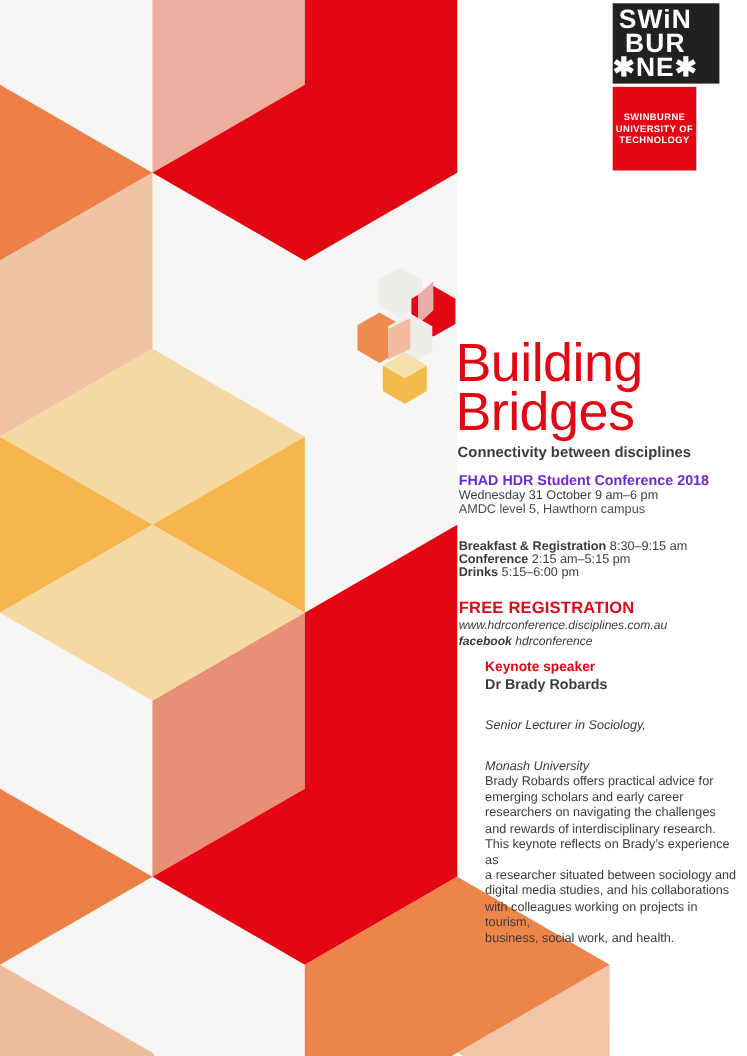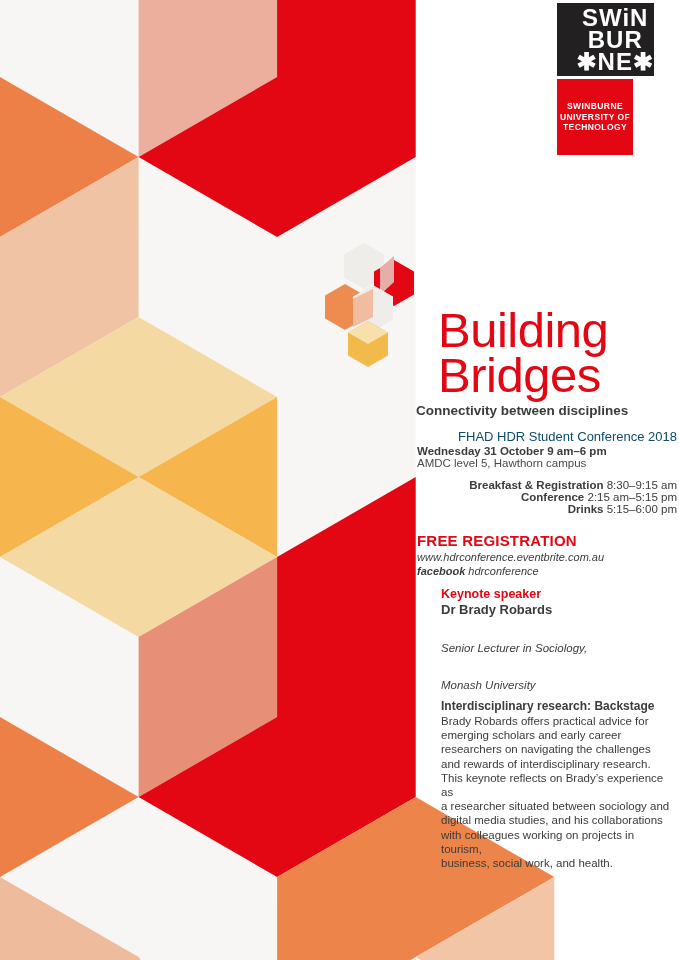--- a/index.html
+++ b/index.html
@@ -2,39 +2,39 @@
 <html><head>
 <meta charset="utf-8">
 <style>
   html,body{margin:0;padding:0;background:#ffffff;}
   .page{position:relative;width:679px;height:960px;background:#ffffff;overflow:hidden;
         font-family:"Liberation Sans",sans-serif;}
   svg.pattern{position:absolute;left:0;top:0;}
 
   
   .logo-black{position:absolute;left:557px;top:3px;width:97px;height:73px;background:#222021;
-              display:flex;align-items:center;justify-content:flex-end;}
+              display:flex;align-items:center;justify-content:flex-start;}
   .logo-word{color:#ffffff;font-weight:700;font-size:24px;line-height:22px;text-align:center;
              letter-spacing:1px;white-space:pre-line;}
   .logo-red{position:absolute;left:557px;top:79px;width:76px;height:76px;background:#E30613;
             display:flex;align-items:center;justify-content:center;}
   .logo-tagline{color:#ffffff;font-weight:700;font-size:8.5px;line-height:10.5px;text-align:center;
                 letter-spacing:.4px;white-space:pre-line;}
 
   
-  .title{position:absolute;left:438px;top:308px;margin:0;color:#E30613;font-weight:400;
+  .title{position:absolute;left:414px;top:308px;margin:0;color:#E30613;font-weight:400;
          font-size:49px;line-height:45px;letter-spacing:-.5px;white-space:pre-line;}
   .subtitle{position:absolute;left:416px;top:403px;color:#3B3B3A;font-weight:700;font-size:13.5px;}
 
   
   .col{position:absolute;left:417px;top:429px;width:260px;color:#3B3B3A;}
-  .conf-heading{color:#0c4a6e;font-weight:400;font-size:13px;line-height:16px;text-align:right;}
-  .date{font-weight:700;font-size:11.5px;line-height:12px;}
+  .conf-heading{color:#6d28d9;font-weight:700;font-size:13px;line-height:16px;}
+  .date{font-weight:400;font-size:11.5px;line-height:12px;}
   .venue{font-size:11.5px;line-height:12px;color:#4A4A48;}
-  .schedule{margin-top:10px;text-align:right;}
+  .schedule{margin-top:22px;}
   .sched-row{font-size:11.5px;line-height:12px;}
   .b{font-weight:700;}
   .free{margin-top:17px;color:#E30613;font-weight:700;font-size:15px;line-height:18px;letter-spacing:.2px;}
   .url{font-style:italic;font-size:11px;line-height:14px;}
   .fb{font-style:italic;font-size:11px;line-height:14px;}
   .fbb{font-weight:700;}
   .keynote-block{margin-top:9px;margin-left:24px;}
   .keynote-h{color:#E30613;font-weight:700;font-size:12.5px;line-height:15px;}
   .speaker{font-weight:700;font-size:13px;line-height:16px;}
   .role,.affil{font-style:italic;font-size:11.5px;line-height:13px;margin-top:24px;}
@@ -95,29 +95,28 @@
     <div class="date">Wednesday 31 October 9 am–6 pm</div>
     <div class="venue">AMDC level 5, Hawthorn campus</div>
 
     <div class="schedule">
       <div class="sched-row"><span class="b">Breakfast &amp; Registration</span> <span>8:30–9:15 am</span></div>
       <div class="sched-row"><span class="b">Conference</span> <span>2:15 am–5:15 pm</span></div>
       <div class="sched-row"><span class="b">Drinks</span> <span>5:15–6:00 pm</span></div>
     </div>
 
     <div class="free">FREE REGISTRATION</div>
-    <div class="url">www.hdrconference.eventbrite.com.au</div>
+    <div class="url">www.hdrconference.disciplines.com.au</div>
     <div class="fb"><span class="fbb">facebook</span> <span>hdrconference</span></div>
 
     <div class="keynote-block">
       <div class="keynote-h">Keynote speaker</div>
       <div class="speaker">Dr Brady Robards</div>
       <div class="role">Senior Lecturer in Sociology,</div>
       <div class="affil">Monash University</div>
-      <div class="talk">Interdisciplinary research: Backstage</div>
       <div class="abstract">Brady Robards offers practical advice for
 emerging scholars and early career
 researchers on navigating the challenges
 and rewards of interdisciplinary research.
 This keynote reflects on Brady’s experience as
 a researcher situated between sociology and
 digital media studies, and his collaborations
 with colleagues working on projects in tourism,
 business, social work, and health.</div>
     </div>

